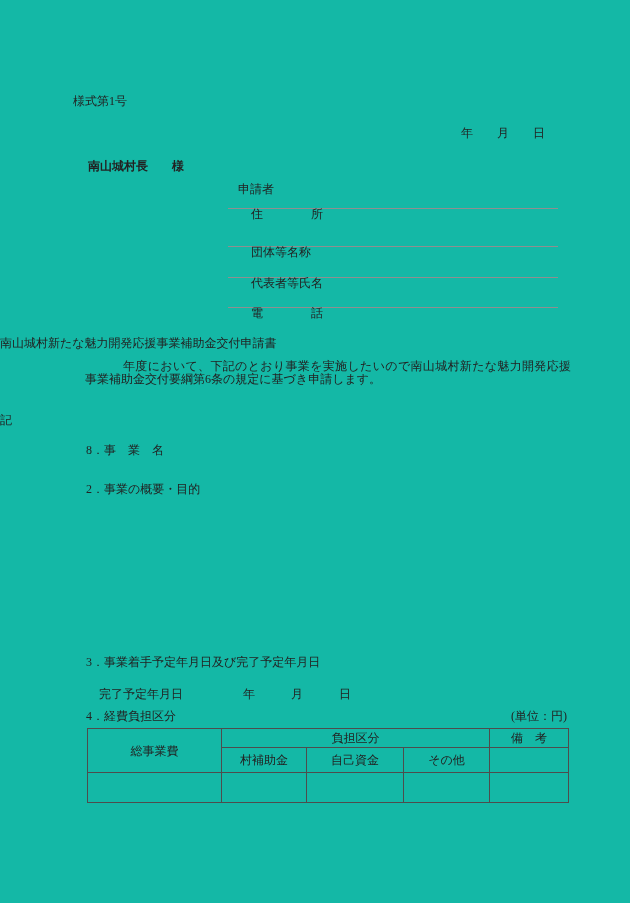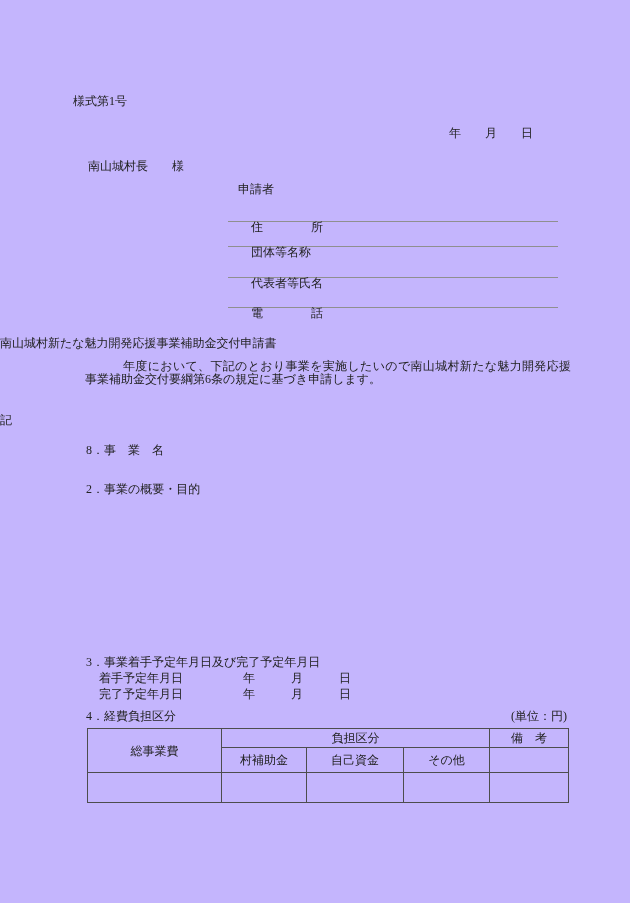--- a/index.html
+++ b/index.html
@@ -5,21 +5,21 @@
   html,body { margin:0; padding:0; }
   body {
     background:#fbfbfb;
     font-family:"Liberation Serif","DejaVu Serif",serif;
     color:#222222;
   }
   .page {
     position:relative;
     width:630px;
     height:903px;
-    background:#c4b5fd;
+    background:#14b8a6;
     font-size:12px;
     line-height:14px;
     overflow:hidden;
   }
   .abs { position:absolute; white-space:pre; }
   .centered { left:0; right:0; text-align:left; }
 
   
   .field {
     position:absolute;
@@ -76,27 +76,27 @@
 
   .blank-area { position:absolute; }
 </style>
 </head>
 <body>
 
 <div class="page">
 
   <div class="abs" style="left:73px; top:94px;">様式第1号</div>
 
-  <div class="abs" style="right:97px; top:126px; ">年　　月　　日</div>
+  <div class="abs" style="right:85px; top:126px; ">年　　月　　日</div>
 
-  <div class="abs" style="left:88px; top:159px;">南山城村長　　様</div>
+  <div class="abs" style="left:88px; top:159px;font-weight:bold;">南山城村長　　様</div>
 
   <div class="abs" style="left:238px; top:182px;text-align:center;">申請者</div>
 
-  <div class="field" style="top:206px;">
+  <div class="field" style="top:193px;">
     <span>住　　　　所</span>
   </div>
 
   <div class="field" style="top:231px;">
     <span>団体等名称</span>
   </div>
 
   <div class="field" style="top:262px;">
     <span>代表者等氏名</span>
   </div>
@@ -112,21 +112,20 @@
   <div class="abs centered" style="top:413px;">記</div>
 
   <div class="abs" style="left:86px; top:443px;">8．事　業　名</div>
 
   <div class="abs" style="left:86px; top:482px;">2．事業の概要・目的</div>
 
   <div class="blank-area" style="left:86px; top:500px; width:480px; height:150px;"></div>
 
   <div class="abs" style="left:86px; top:655px;">3．事業着手予定年月日及び完了予定年月日</div>
 
-  <div class="abs" style="left:99px; top:671px;">着手予定年月日　　　　　年　　　月　　　日</div>
 
   <div class="abs" style="left:99px; top:687px;">完了予定年月日　　　　　年　　　月　　　日</div>
 
   <div class="unit-row">
     <span>4．経費負担区分</span>
     <span>(単位：円)</span>
   </div>
 
   <table class="expense">
     <colgroup>

